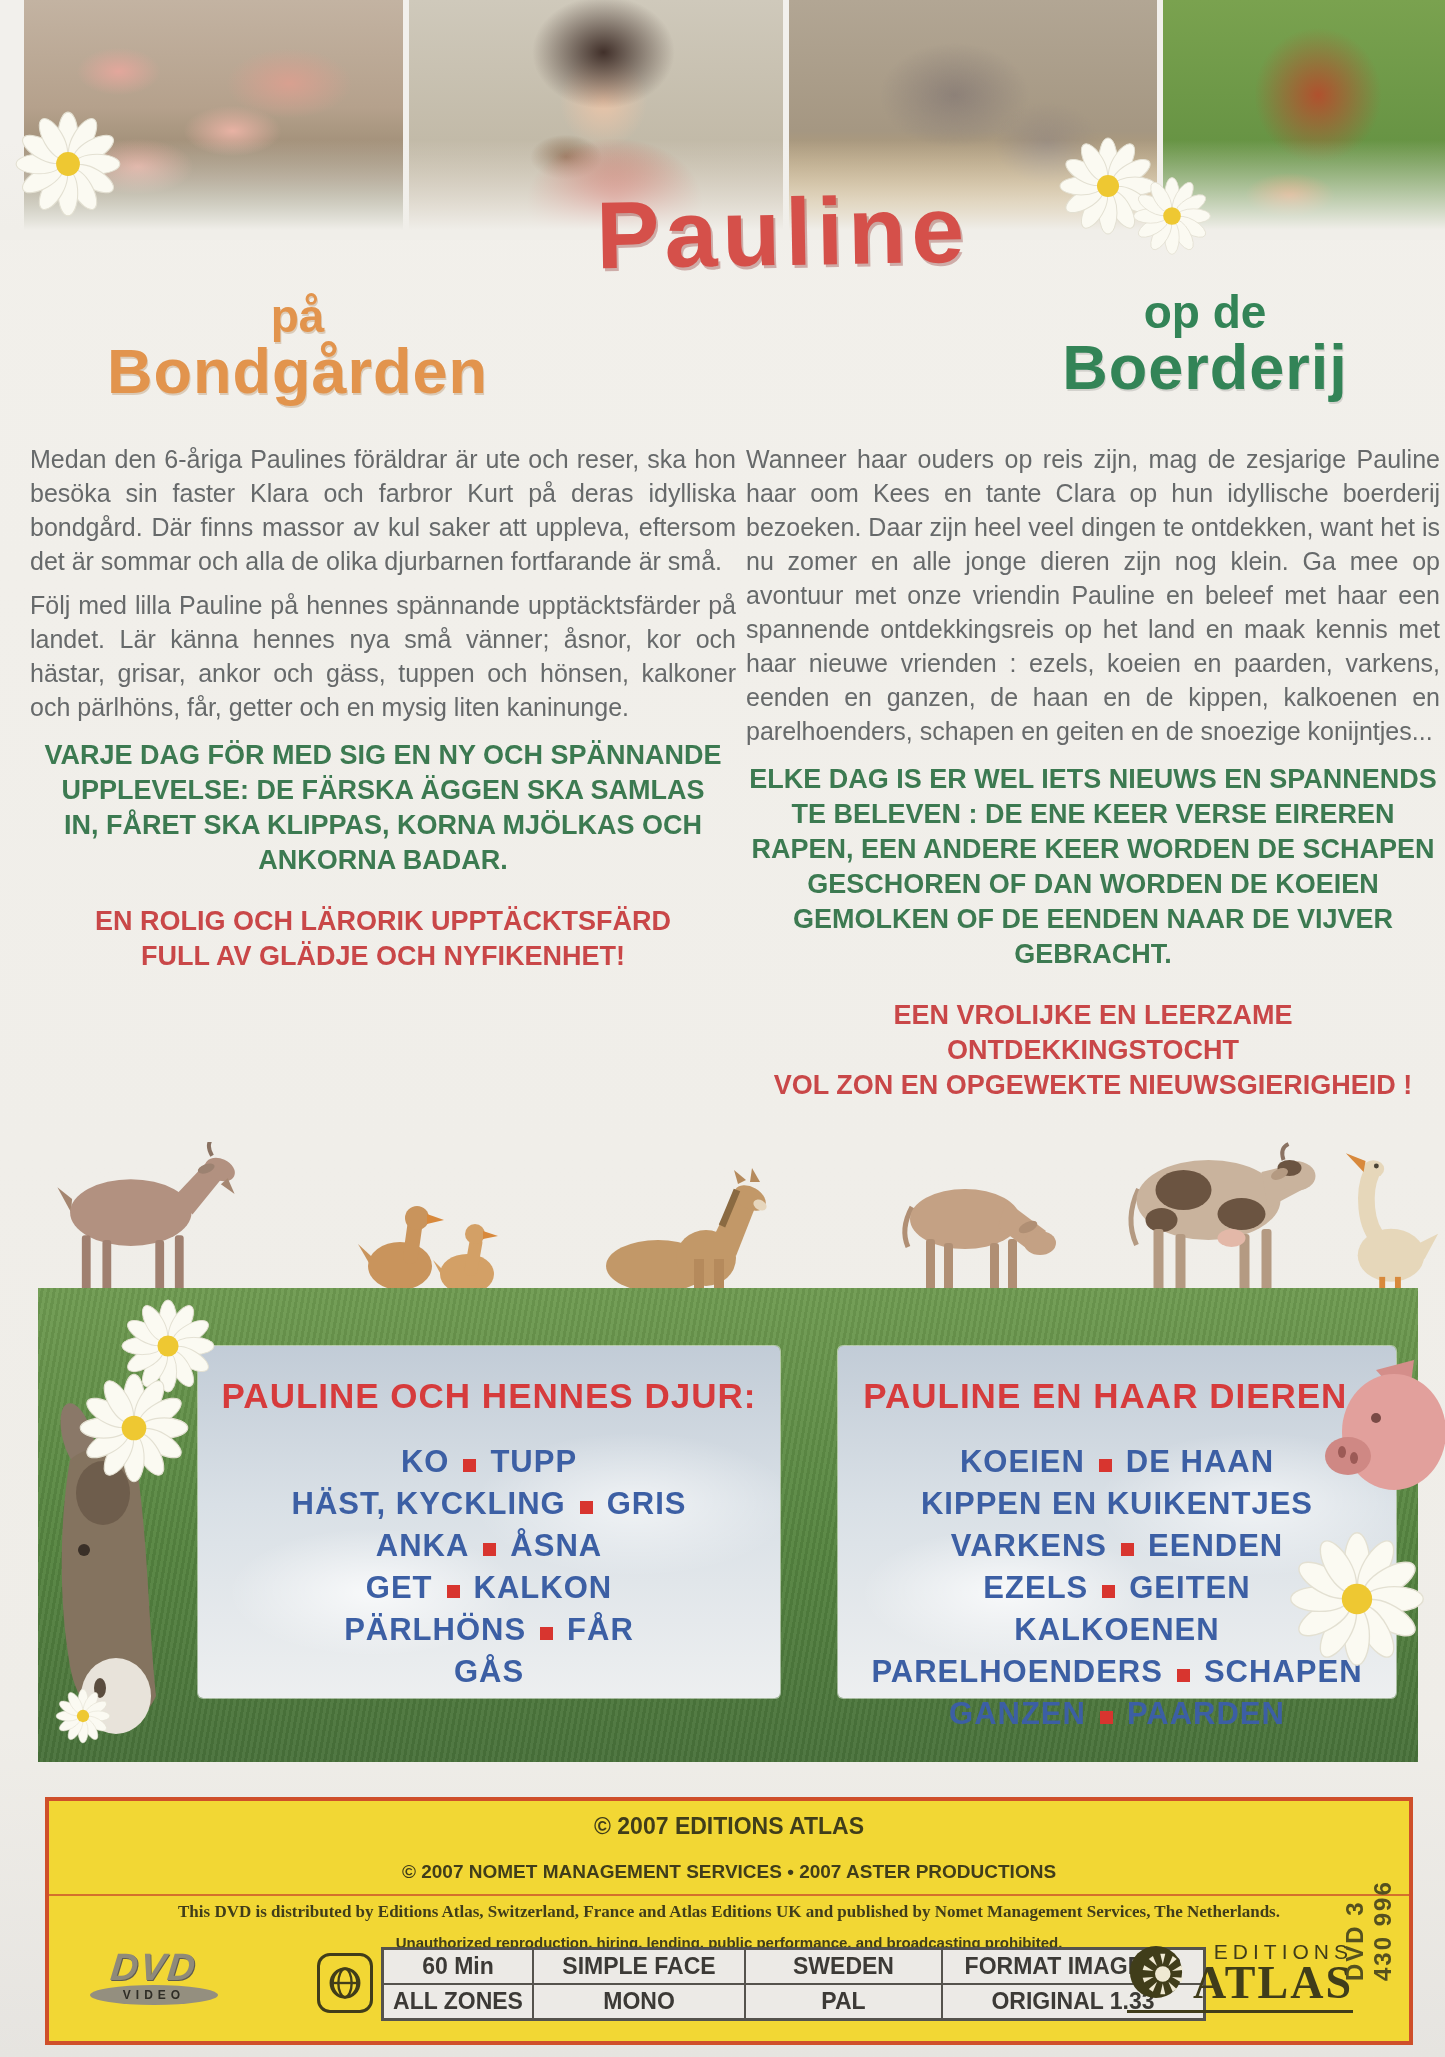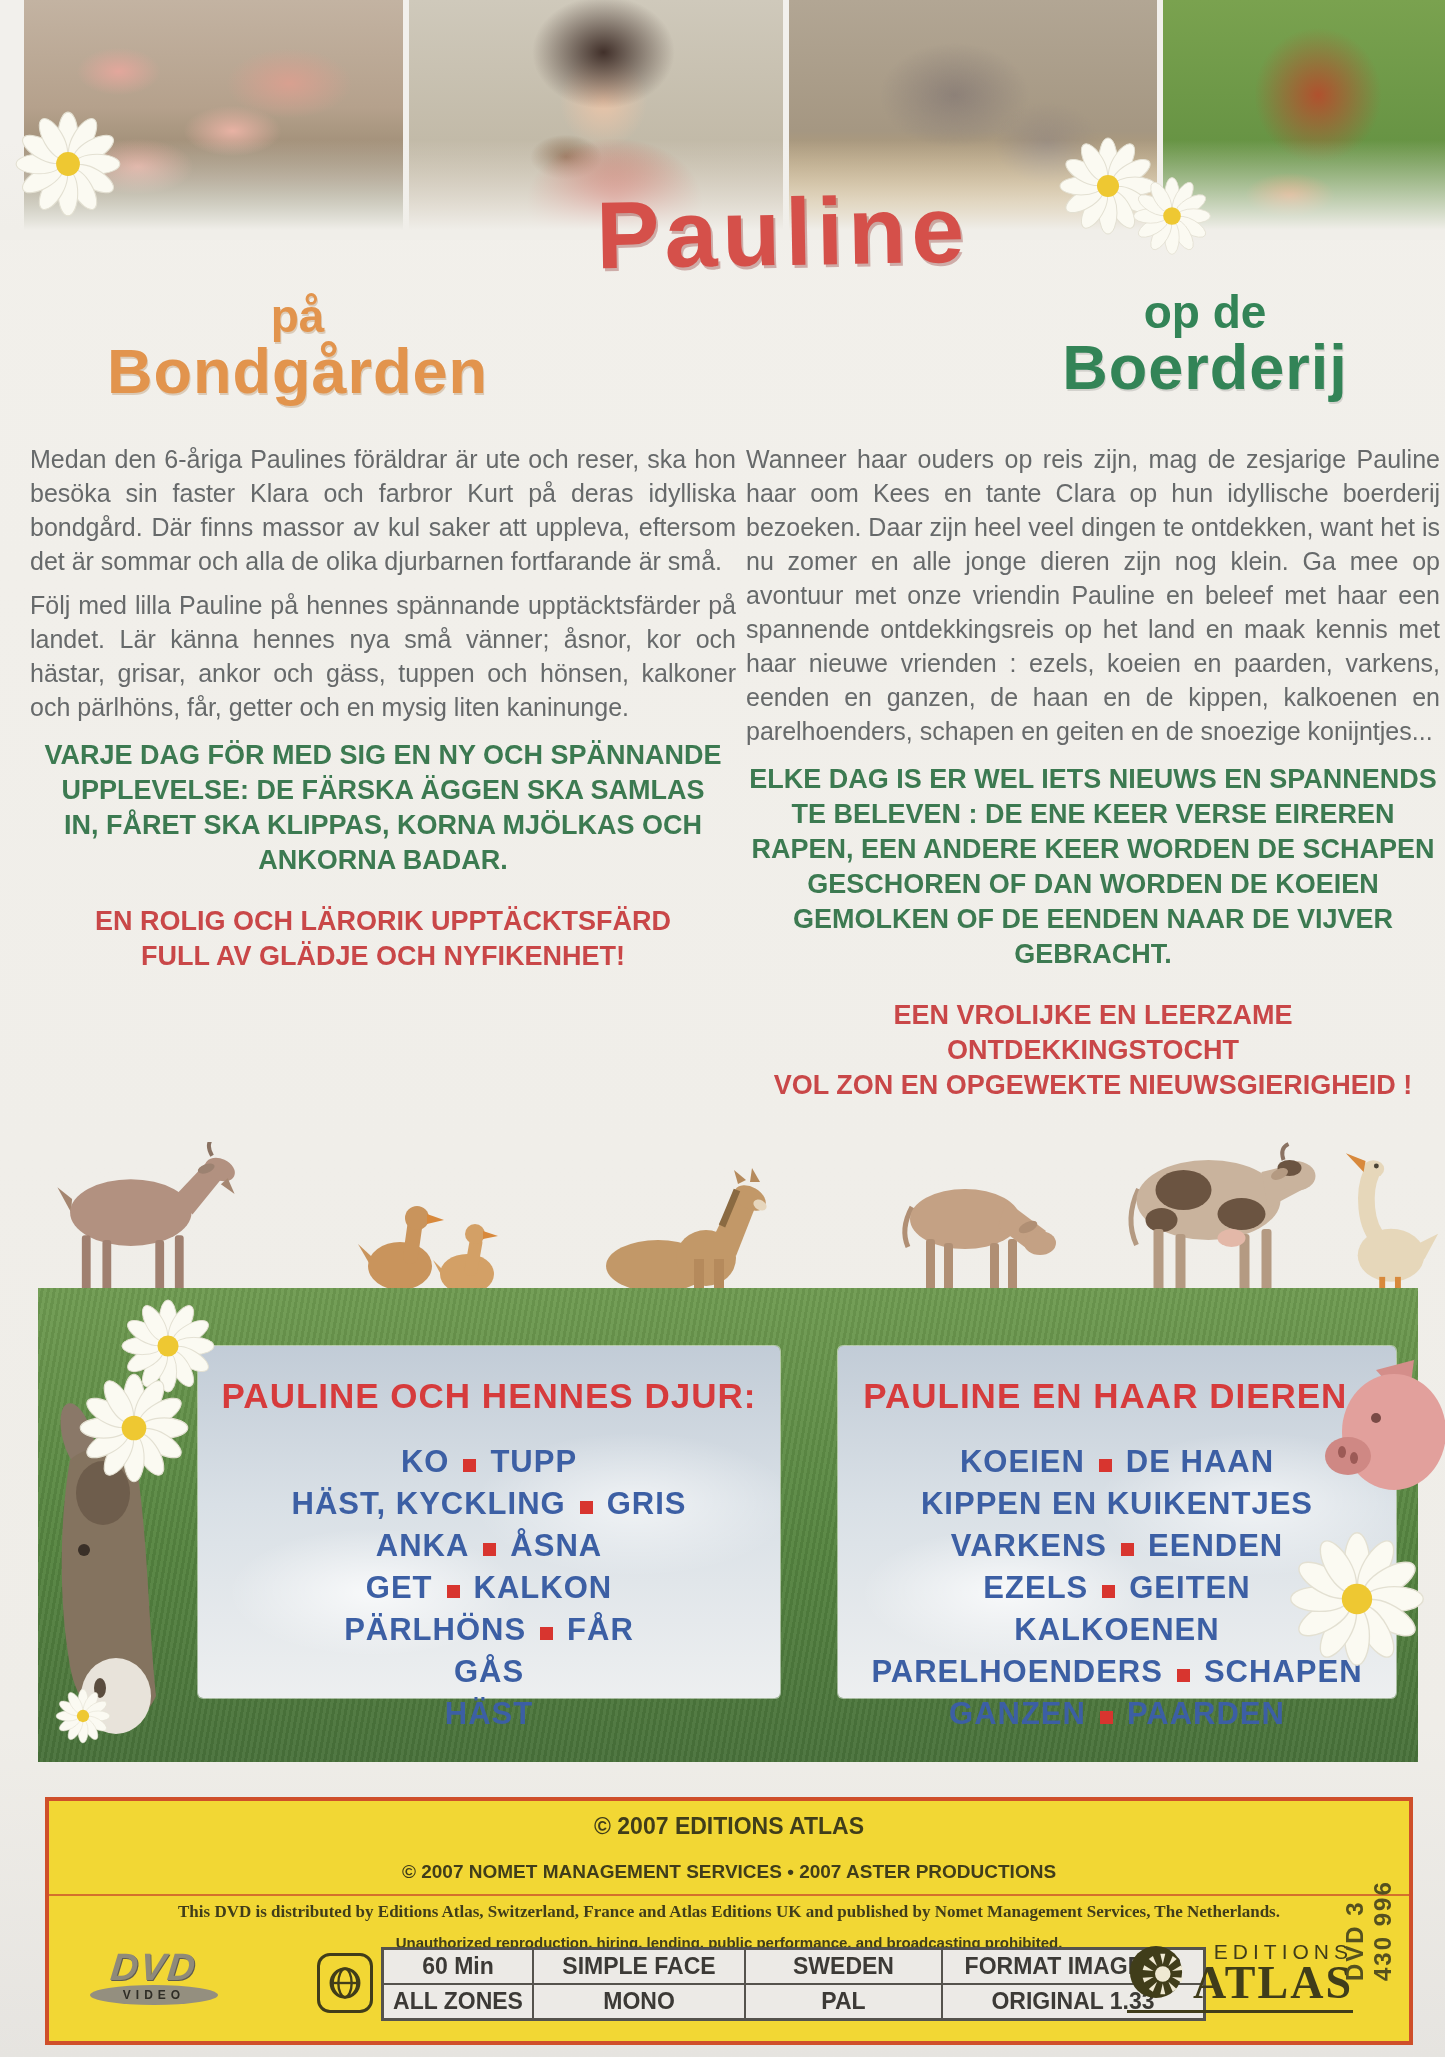--- a/index.html
+++ b/index.html
@@ -261,21 +261,20 @@
   <div class="grass">
     <div class="skybox skybox-sv">
       <div class="list-title">PAULINE OCH HENNES DJUR:</div>
       <div class="list-lines">
           <div class="list-line"><span>KO</span><span class="sq"></span><span>TUPP</span></div>
           <div class="list-line"><span>HÄST, KYCKLING</span><span class="sq"></span><span>GRIS</span></div>
           <div class="list-line"><span>ANKA</span><span class="sq"></span><span>ÅSNA</span></div>
           <div class="list-line"><span>GET</span><span class="sq"></span><span>KALKON</span></div>
           <div class="list-line"><span>PÄRLHÖNS</span><span class="sq"></span><span>FÅR</span></div>
           <div class="list-line"><span>GÅS</span></div>
-          <div class="list-line"><span>HÄST</span></div>
         </div>
     </div>
     <div class="skybox skybox-nl">
       <div class="list-title">PAULINE EN HAAR DIEREN :</div>
       <div class="list-lines">
           <div class="list-line"><span>KOEIEN</span><span class="sq"></span><span>DE HAAN</span></div>
           <div class="list-line"><span>KIPPEN EN KUIKENTJES</span></div>
           <div class="list-line"><span>VARKENS</span><span class="sq"></span><span>EENDEN</span></div>
           <div class="list-line"><span>EZELS</span><span class="sq"></span><span>GEITEN</span></div>
           <div class="list-line"><span>KALKOENEN</span></div>

